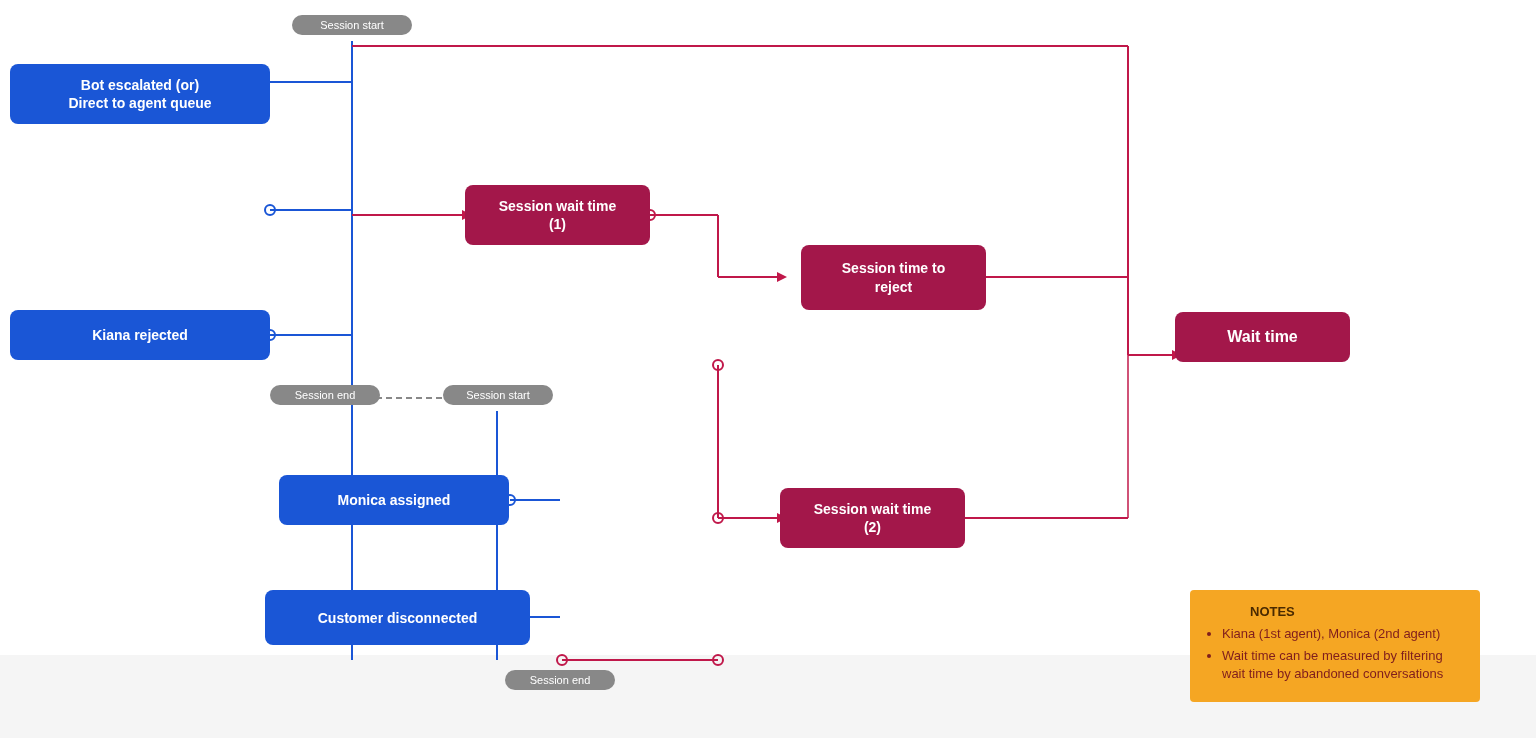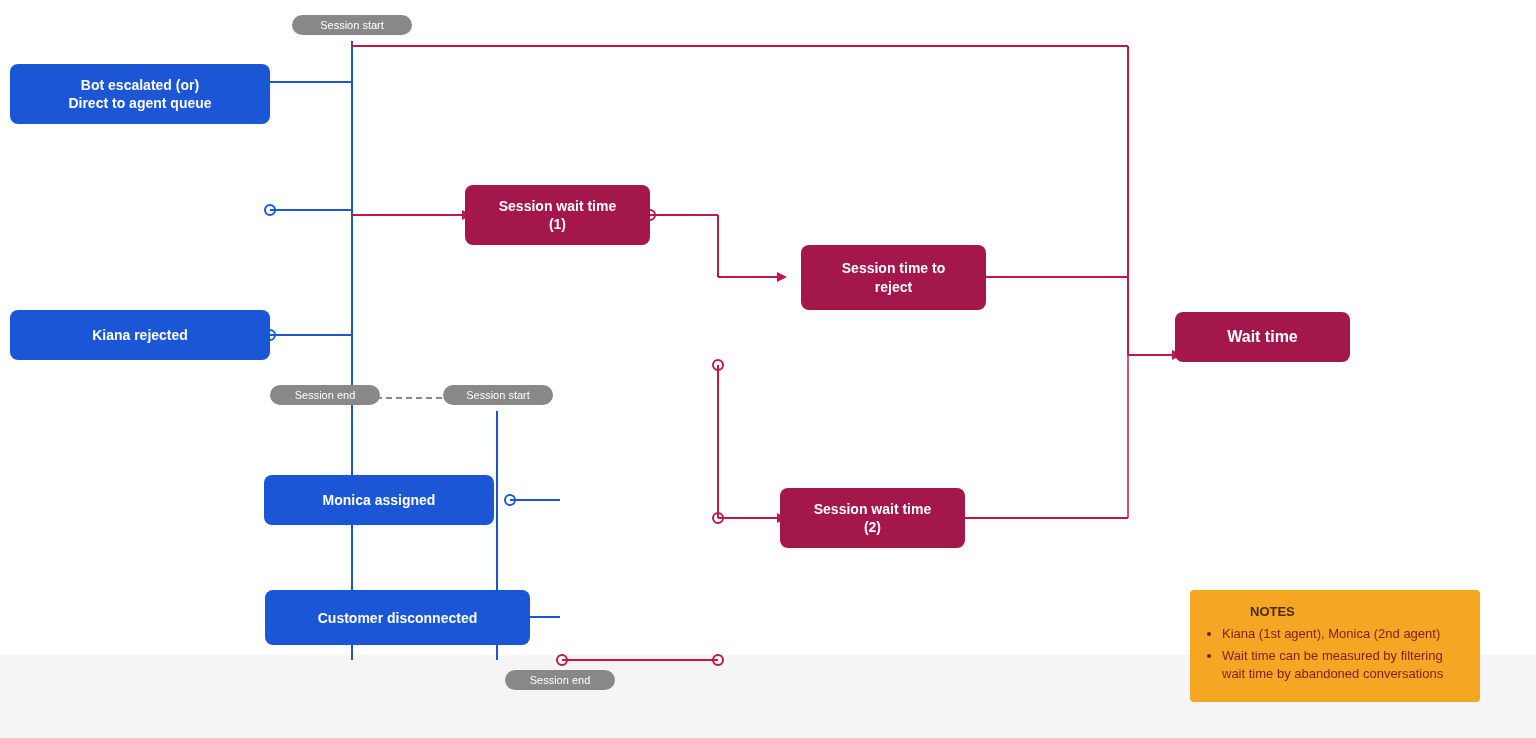--- a/index.html
+++ b/index.html
@@ -175,21 +175,21 @@
   </div>
 
   <div class="node-pill" style="left:270px; top:385px; width:110px;">
     <span>Session end</span>
   </div>
 
   <div class="node-pill" style="left:443px; top:385px; width:110px;">
     <span>Session start</span>
   </div>
 
-  <div class="node node-blue" style="left:264px; top:475px; width:230px; height:50px;">
+  <div class="node node-blue" style="left:279px; top:475px; width:230px; height:50px;">
     <span>Monica assigned</span>
   </div>
 
   <div class="node node-blue" style="left:265px; top:590px; width:265px; height:55px;">
     <span>Customer disconnected</span>
   </div>
 
   <div class="node node-crimson" style="left:780px; top:488px; width:185px; height:60px; line-height:1.3;">
     <span style="white-space:pre-line;">Session wait time
 (2)</span>

